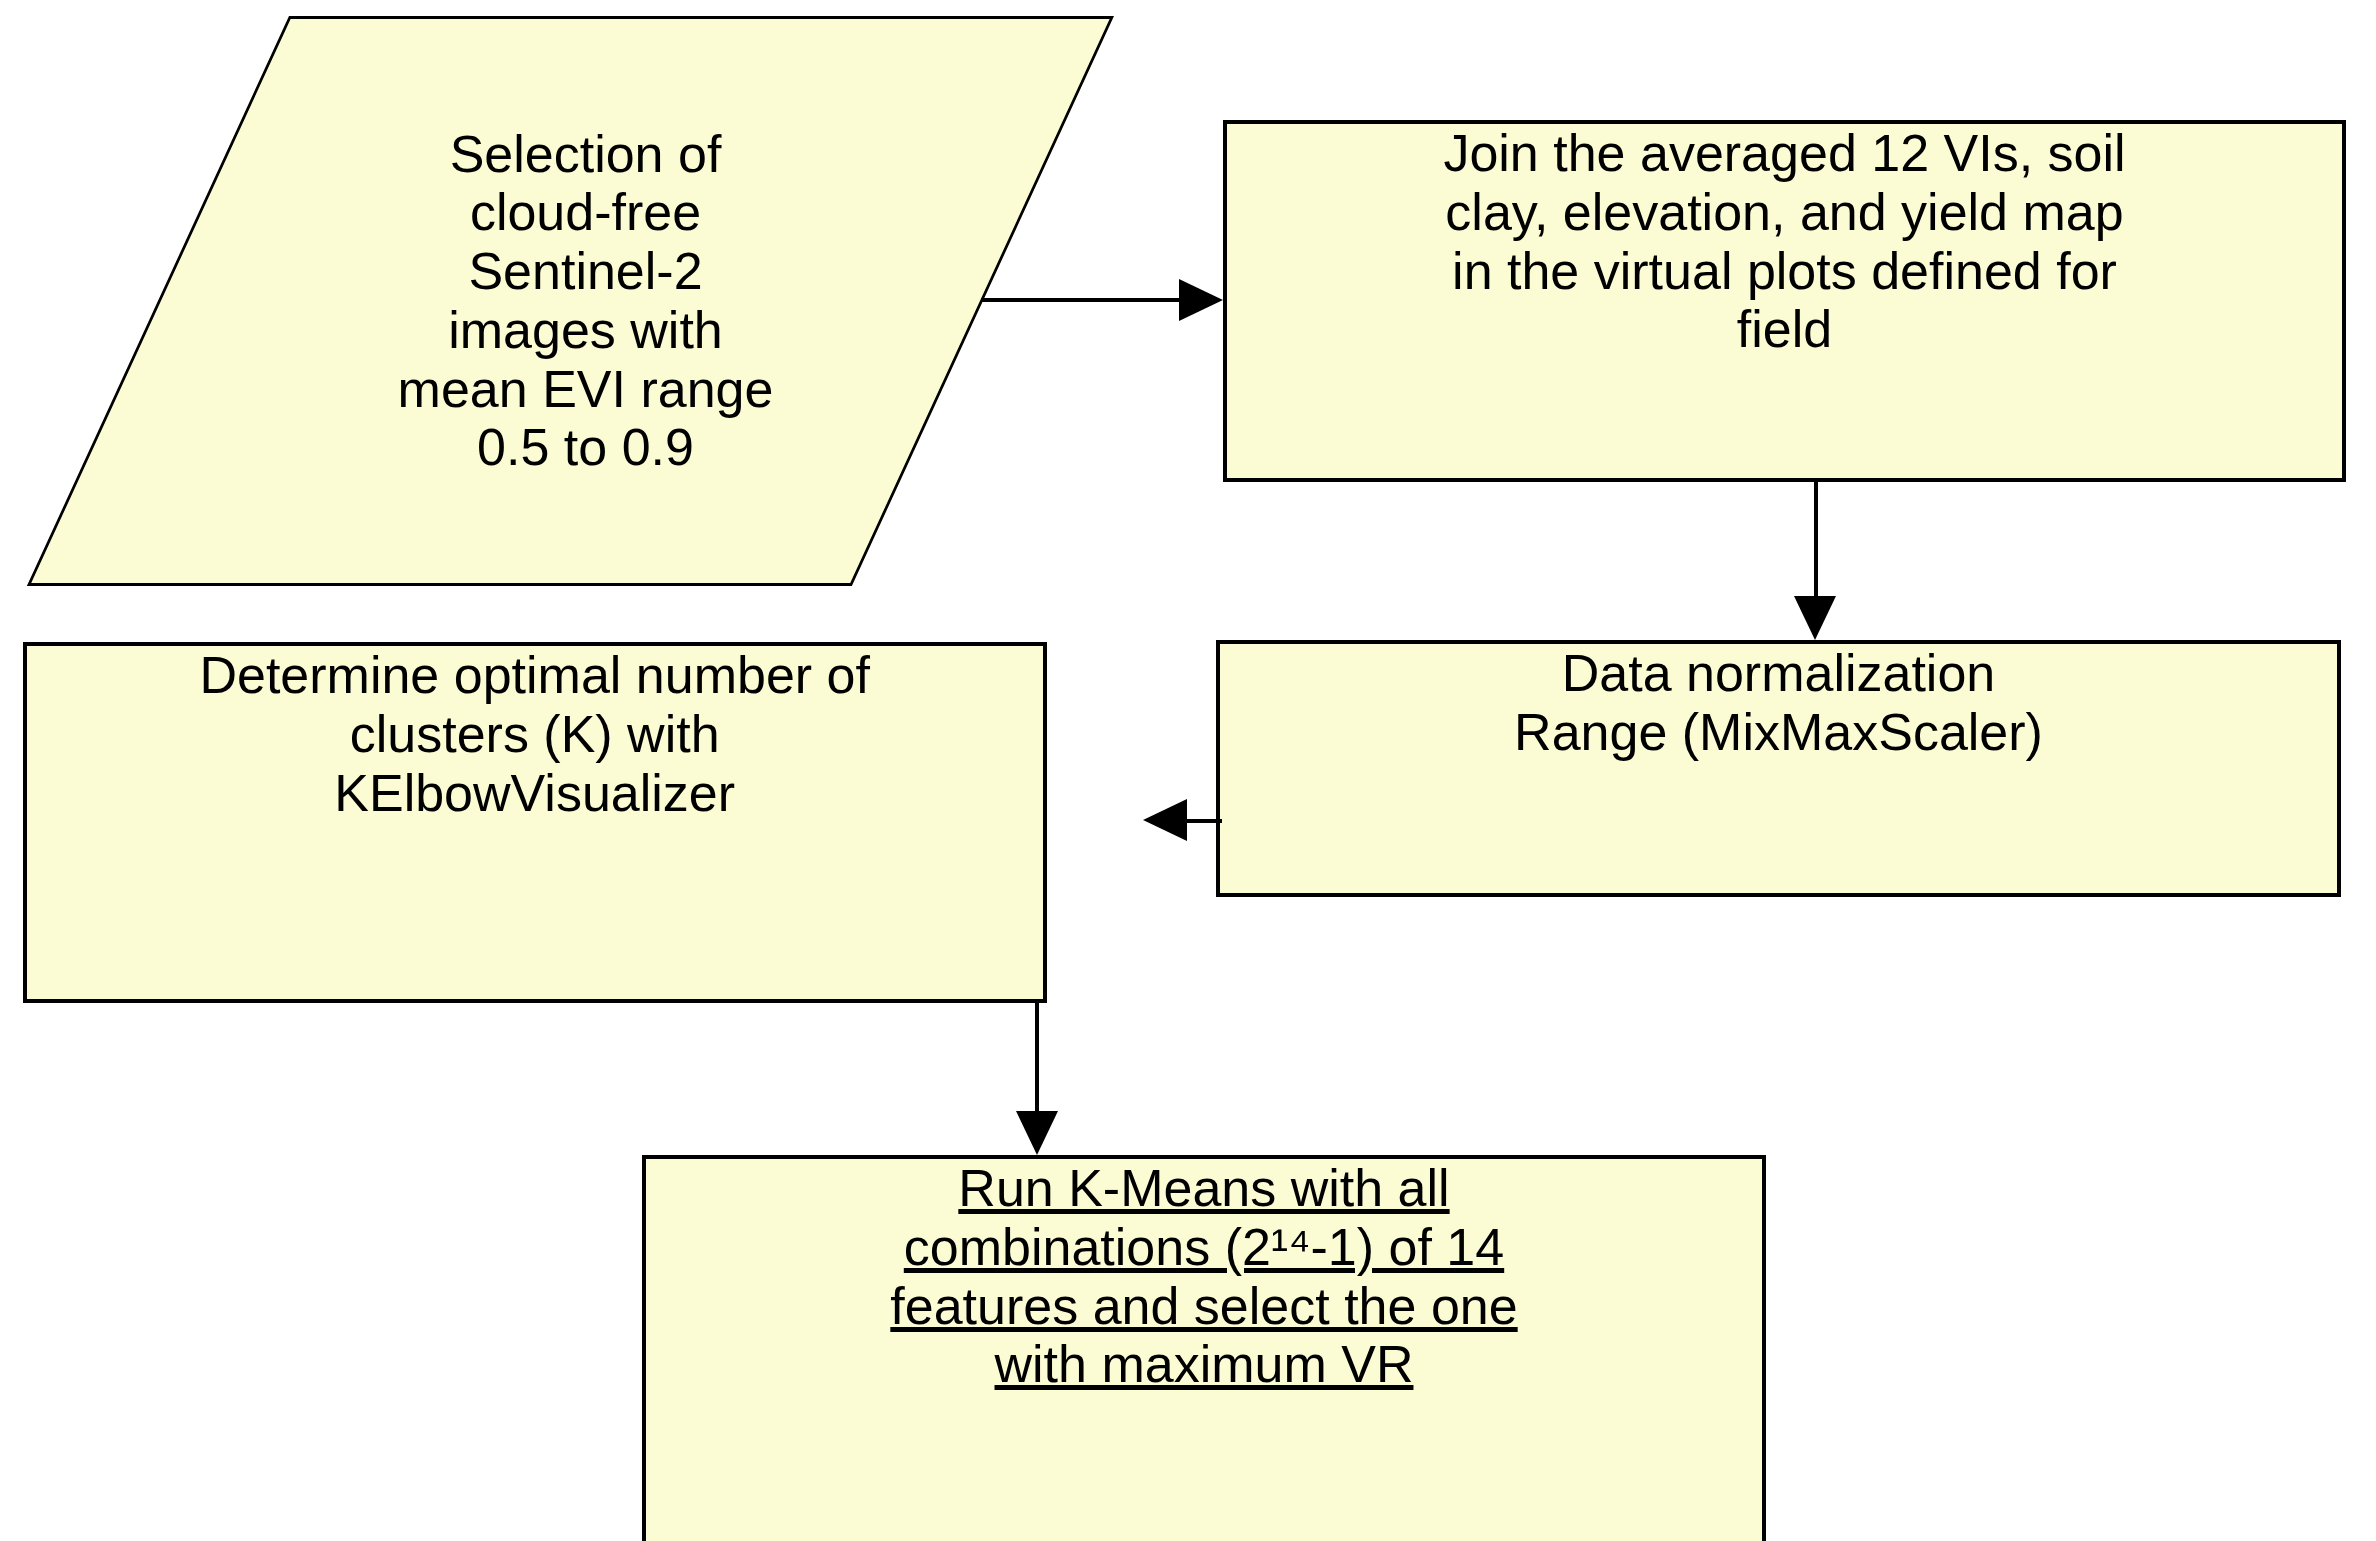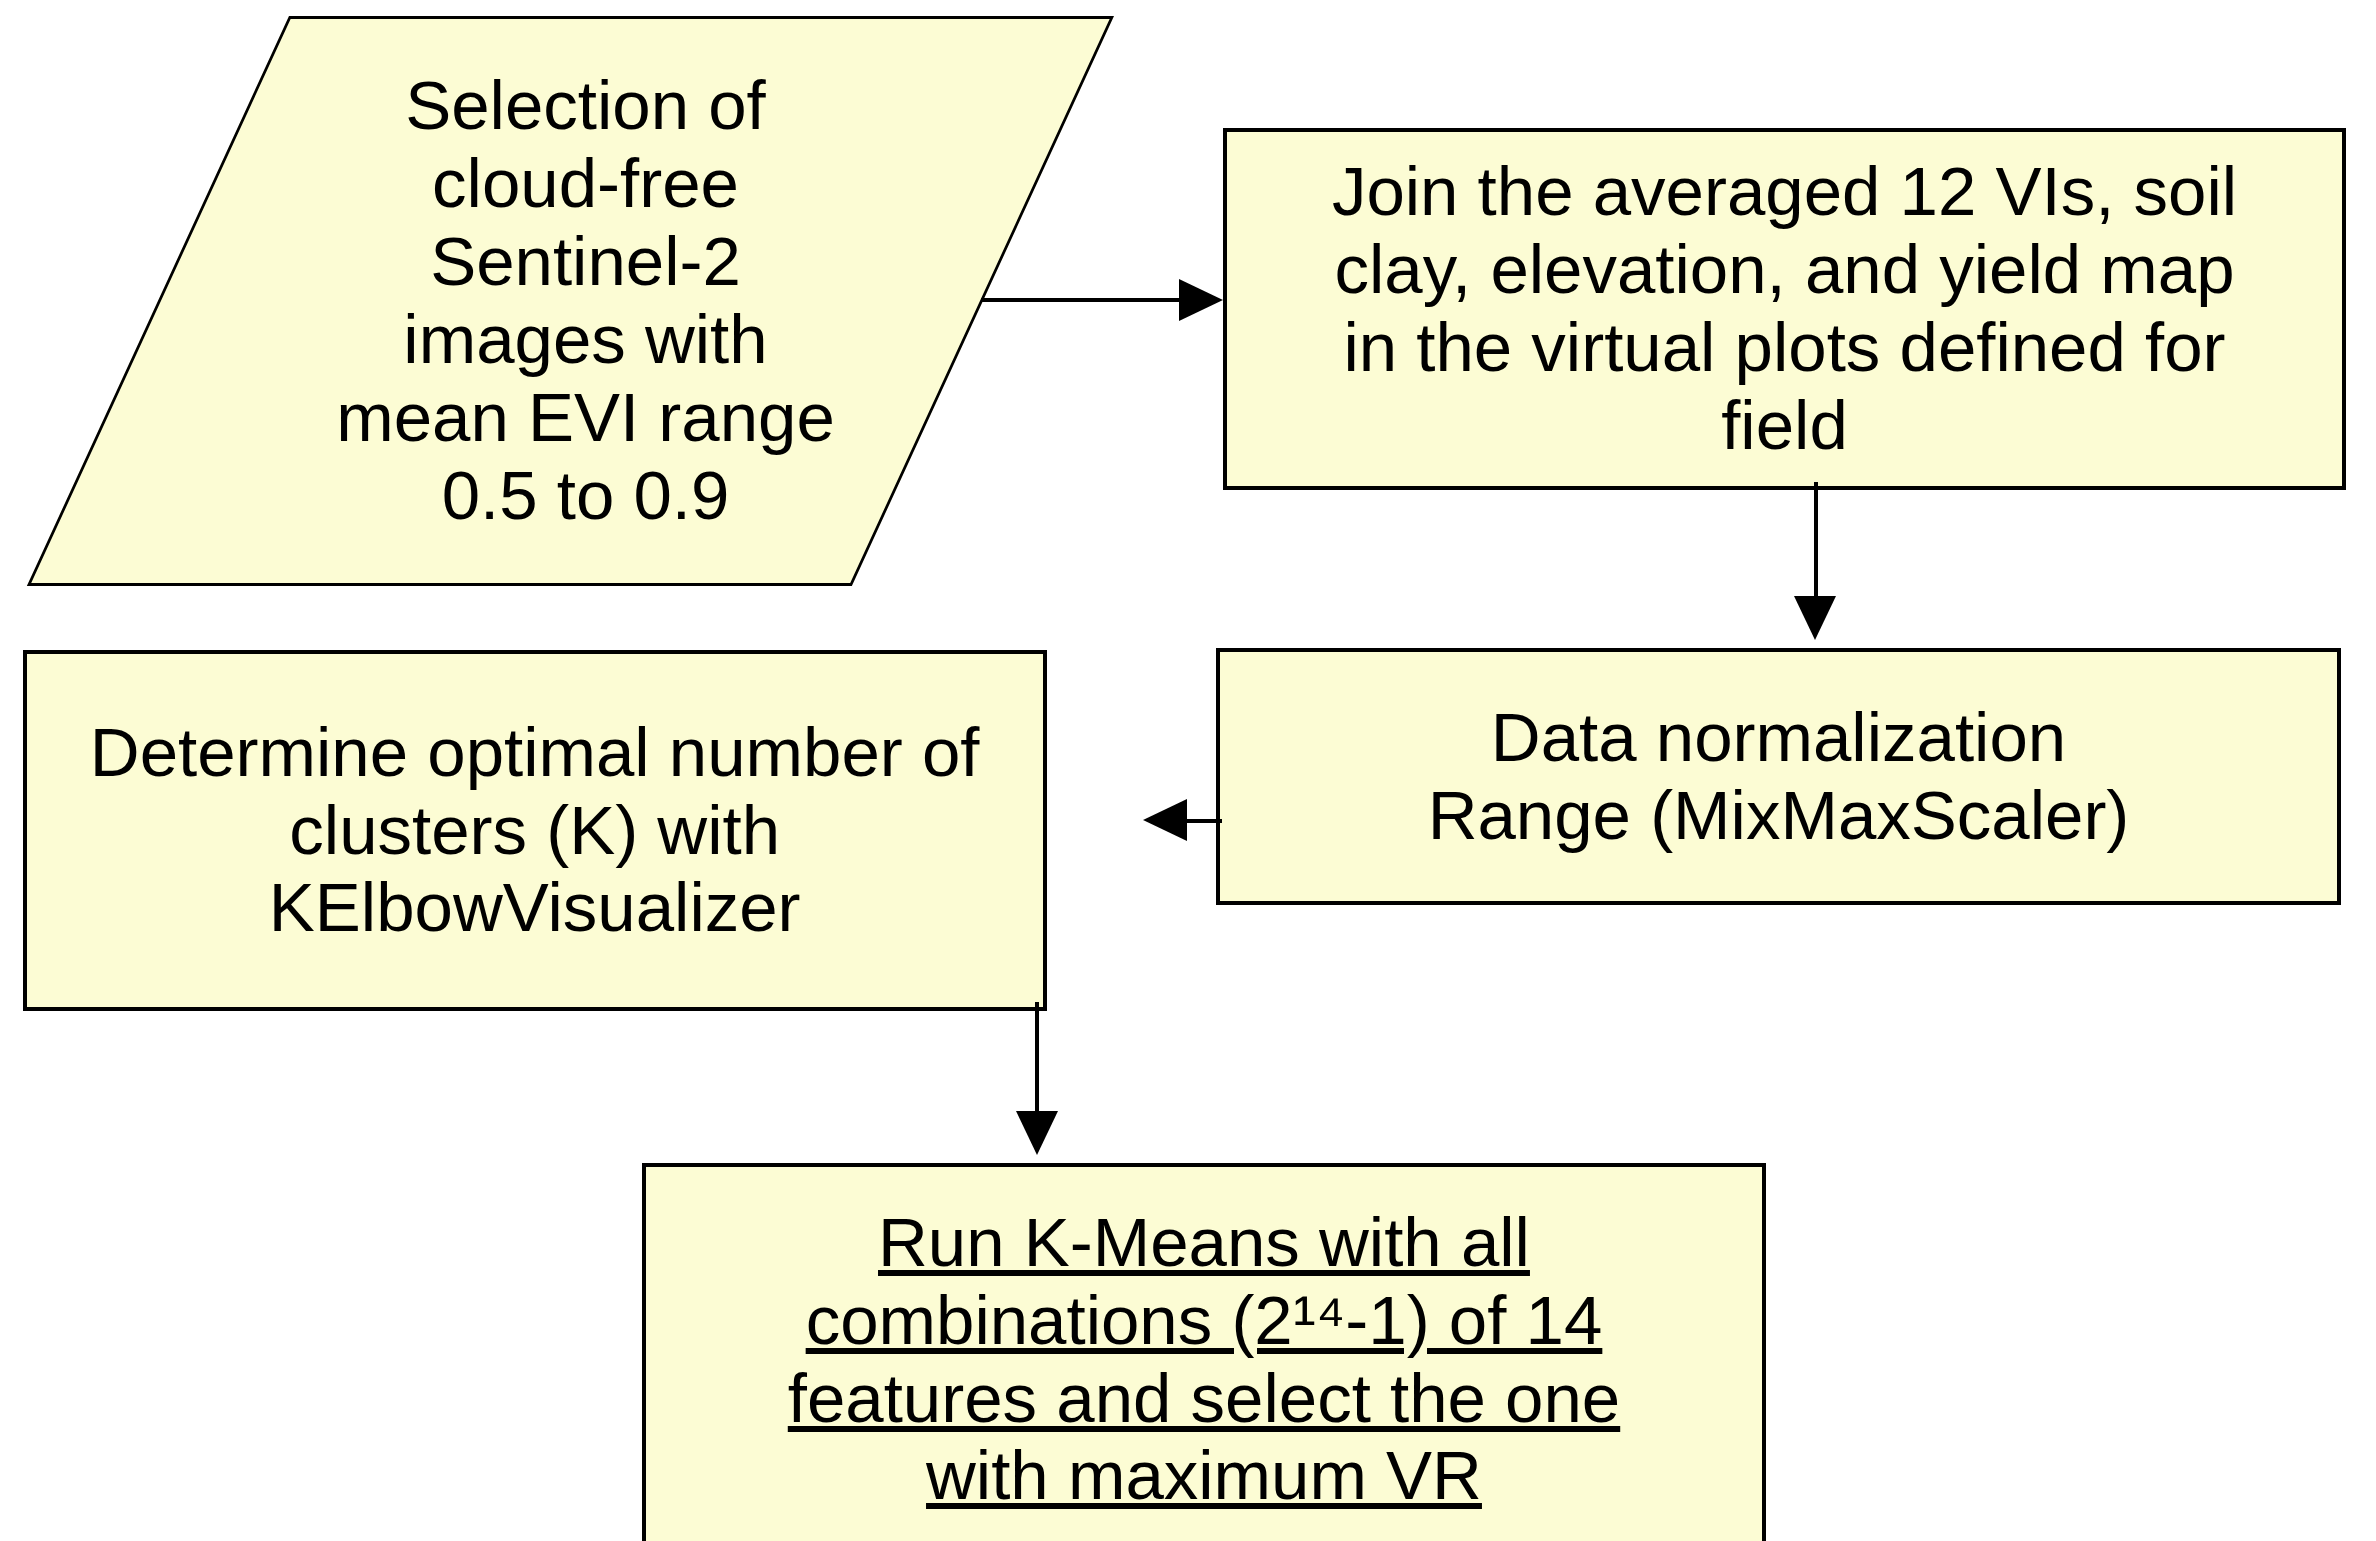--- a/index.html
+++ b/index.html
@@ -15,28 +15,27 @@
     overflow: hidden;
     font-family: "Liberation Sans", "DejaVu Sans", sans-serif;
     color: #000000;
   }
   .node {
     position: absolute;
     box-sizing: border-box;
     background: #FCFCD4;
     border: 4.9px solid #000000;
     display: flex;
-    align-items: center;
+    align-items: flex-start;
     justify-content: center;
-    margin-top: 8px;
   }
   .node-label {
     white-space: pre-line;
     text-align: center;
-    font-size: 69px;
+    font-size: 52px;
     line-height: 1.13;
     color: #000000;
   }
   
   .para-shape {
     position: absolute;
     box-sizing: border-box;
     left: 289px;
     top: 15.8px;
     width: 825px;

